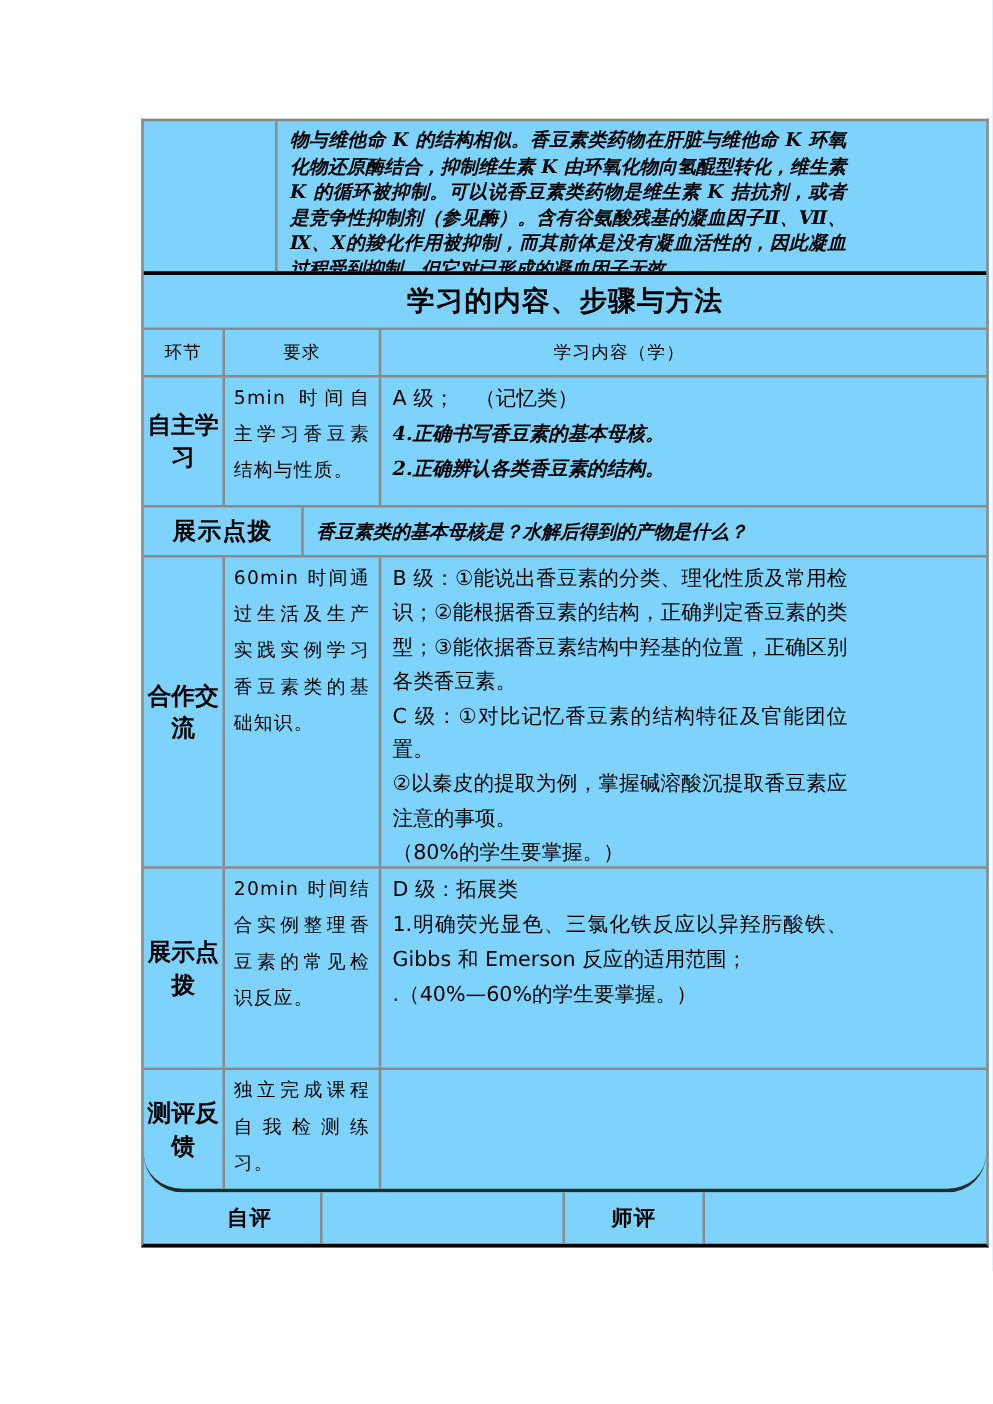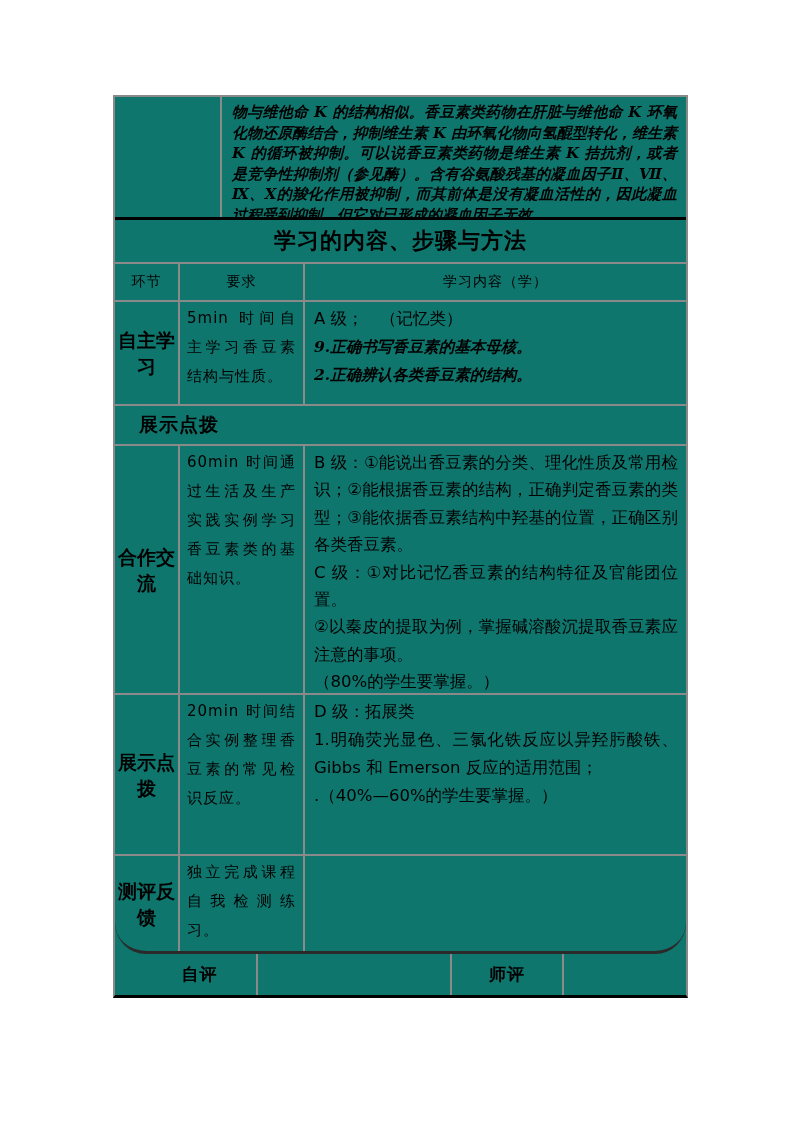--- a/index.html
+++ b/index.html
@@ -2,26 +2,26 @@
 <html><head>
 <meta charset="utf-8">
 <style>
   * { margin: 0; padding: 0; box-sizing: border-box; }
   html, body { width: 794px; height: 1123px; background: #ffffff; }
   body { position: relative; font-family: "DejaVu Sans", sans-serif; color: #000; }
 
   .lesson-table {
     position: absolute;
     left: 113px; top: 95px;
-    width: 575px;
+    width: 678px;
     border-top: 2px solid #8a8a8a;
     border-left: 2px solid #8a8a8a;
     border-right: 2px solid #8a8a8a;
     border-bottom: 3px solid #000;
-    background: #0f766e;
+    background: #7dd3fc;
   }
   .row { display: flex; width: 100%; border-bottom: 2px solid #8a8a8a; }
   .row:last-child { border-bottom: none; margin-left: 28px; }
   .cell { border-right: 2px solid #8a8a8a; overflow: hidden; }
   .cell:last-child { border-right: none; }
 
   
   .r-intro   { height: 123px; border-bottom: 3px solid #000; }
   .r-title   { height: 44px; }
   .r-headers { height: 38px; }
@@ -121,27 +121,30 @@
     <div class="cell w-main header-cell">学习内容（学）</div>
   </div>
 
   <div class="row r-self">
     <div class="cell w-stage stage-cell">自主学习</div>
     <div class="cell w-req req-cell">
       <p>5min 时间自主学习香豆素结构与性质。</p>
     </div>
     <div class="cell w-main content-cell line-28">
       <p>A 级；　（记忆类）</p>
-      <p class="script script-item">9.正确书写香豆素的基本母核。</p>
+      <p class="script script-item">4.正确书写香豆素的基本母核。</p>
       <p class="script script-item">2.正确辨认各类香豆素的结构。</p>
     </div>
   </div>
 
   <div class="row r-question">
     <div class="cell w-q-label q-label">展示点拨</div>
+    <div class="cell w-q-text q-text">
+      <span class="script">香豆素类的基本母核是？水解后得到的产物是什么？</span>
+    </div>
   </div>
 
   <div class="row r-coop">
     <div class="cell w-stage stage-cell">合作交流</div>
     <div class="cell w-req req-cell">
       <p>60min 时间通过生活及生产实践实例学习香豆素类的基础知识。</p>
     </div>
     <div class="cell w-main content-cell line-27">
       <p>B 级：①能说出香豆素的分类、理化性质及常用检识；②能根据香豆素的结构，正确判定香豆素的类型；③能依据香豆素结构中羟基的位置，正确区别各类香豆素。</p>
       <p>C 级：①对比记忆香豆素的结构特征及官能团位置。</p>

